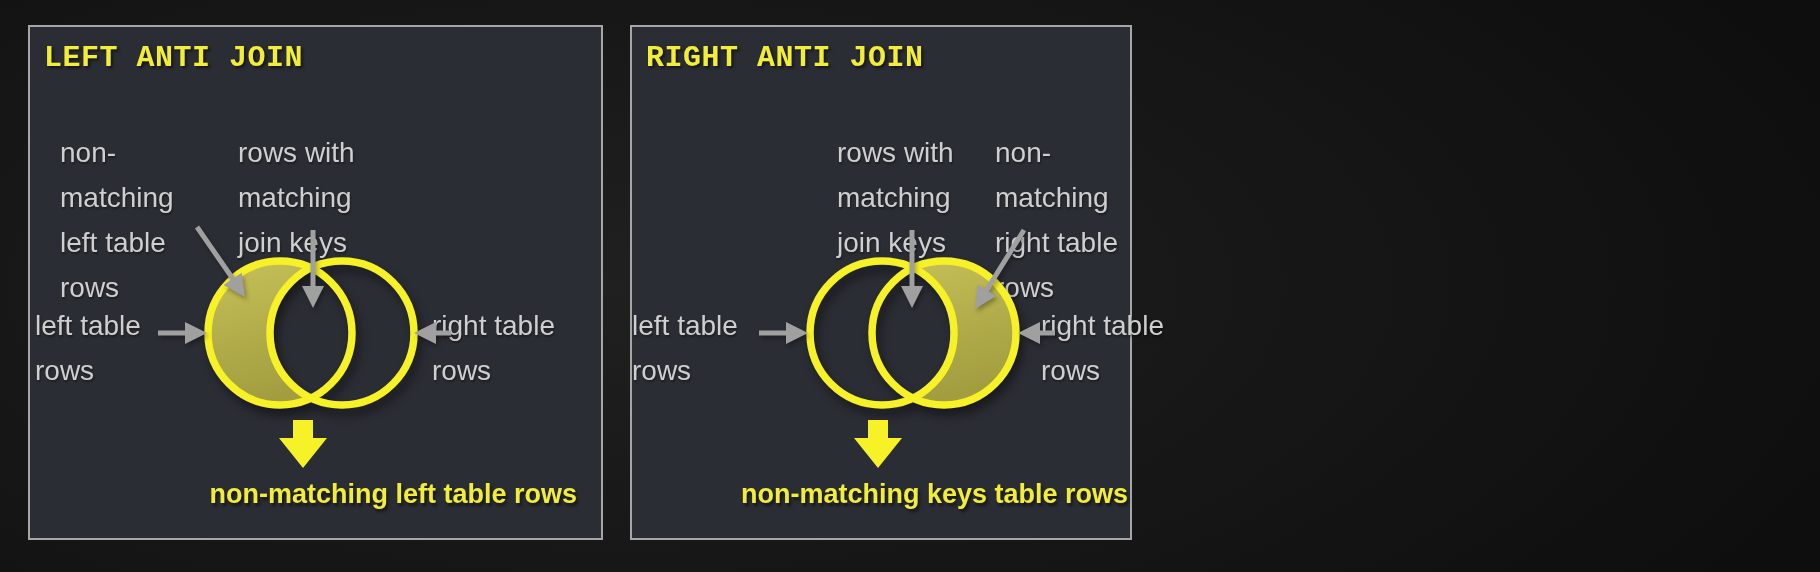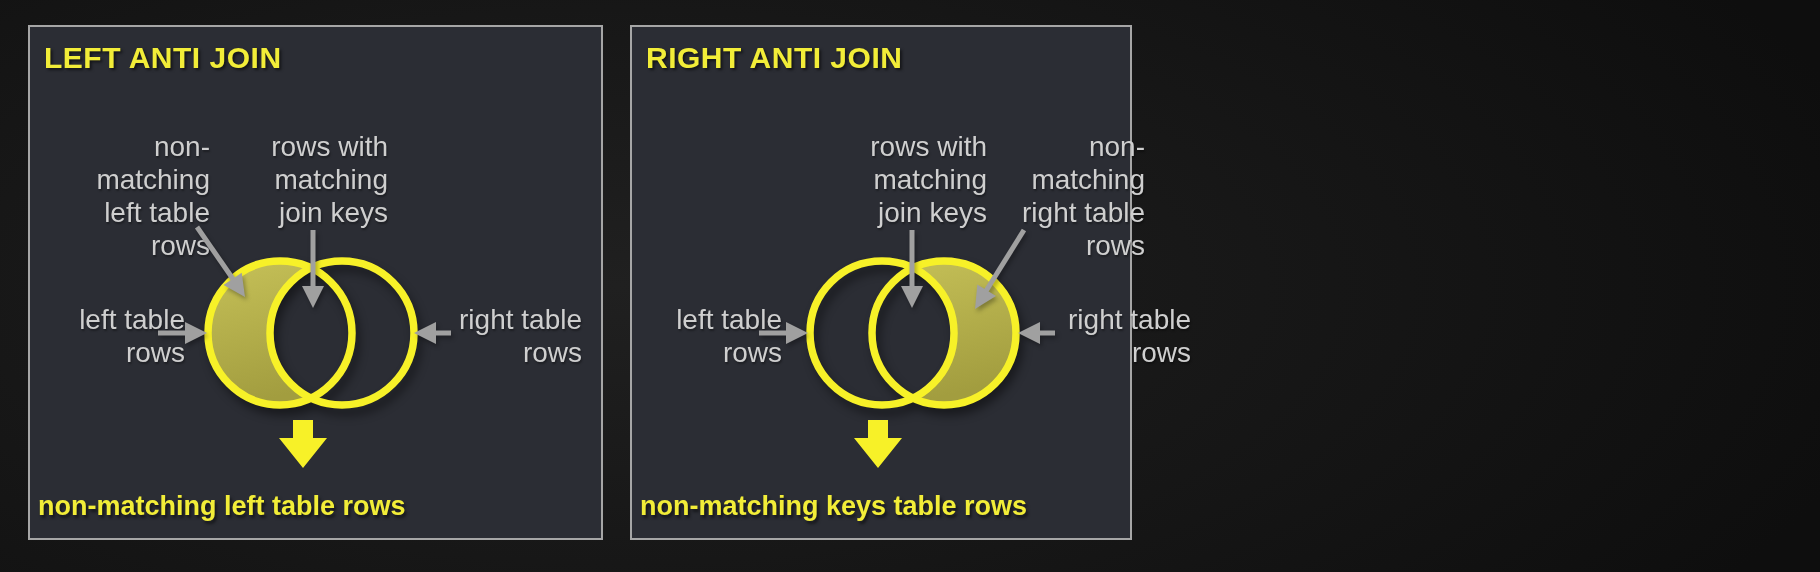--- a/index.html
+++ b/index.html
@@ -9,38 +9,38 @@
     background:#131313;
     background-image:radial-gradient(ellipse 1300px 560px at 34% 50%, #202020 0%, #161616 55%, #0e0e0e 100%);
   }
   .panel{
     position:absolute;top:25px;height:515px;
     background:#2b2d34;border:2px solid #a6a6a6;box-sizing:border-box;
   }
   .panel-title{
     position:absolute;left:14px;top:14px;margin:0;
     font-size:30px;font-weight:bold;letter-spacing:.5px;
-    color:#f2ed38;text-shadow:2px 2px 3px rgba(0,0,0,.55);
+    color:#f2ed38;text-shadow:2px 2px 3px rgba(0,0,0,.55);font-family:Liberation Mono, monospace;
   }
   .lbl{
-    position:absolute;color:#cfcfcf;font-size:28px;line-height:33px;
-    text-align:right;white-space:pre-line;
+    position:absolute;color:#cfcfcf;font-size:28px;line-height:45px;
+    text-align:left;white-space:pre-line;
     text-shadow:1px 2px 2px rgba(0,0,0,.35);
   }
   .venn-svg{position:absolute;left:0;top:0;}
   .ring{fill:none;stroke:#f7f128;stroke-width:7.5;}
   .arrows line{stroke:#a0a0a0;stroke-width:5;}
   .arrows polygon{fill:#a0a0a0;}
   .down-arrow{fill:#f7f128;}
   .venn-group{filter:drop-shadow(4px 7px 5px rgba(0,0,0,.42));}
   .arrows{filter:drop-shadow(2px 3px 2px rgba(0,0,0,.3));}
   .result-text{
-    position:absolute;left:0;top:462px;text-align:left;
+    position:absolute;left:0;top:450px;text-align:right;
     font-size:27px;font-weight:bold;line-height:34px;
-    color:#f2ed38;text-shadow:2px 3px 3px rgba(0,0,0,.5);padding-left:8px;
+    color:#f2ed38;text-shadow:2px 3px 3px rgba(0,0,0,.5);
   }
 </style>
 </head>
 <body>
 
 <section class="panel" style="left:28px;width:575px;">
   <h2 class="panel-title">LEFT ANTI JOIN</h2>
 
   <div class="lbl" style="left:30px;top:103px;width:150px;">non-
 matching

